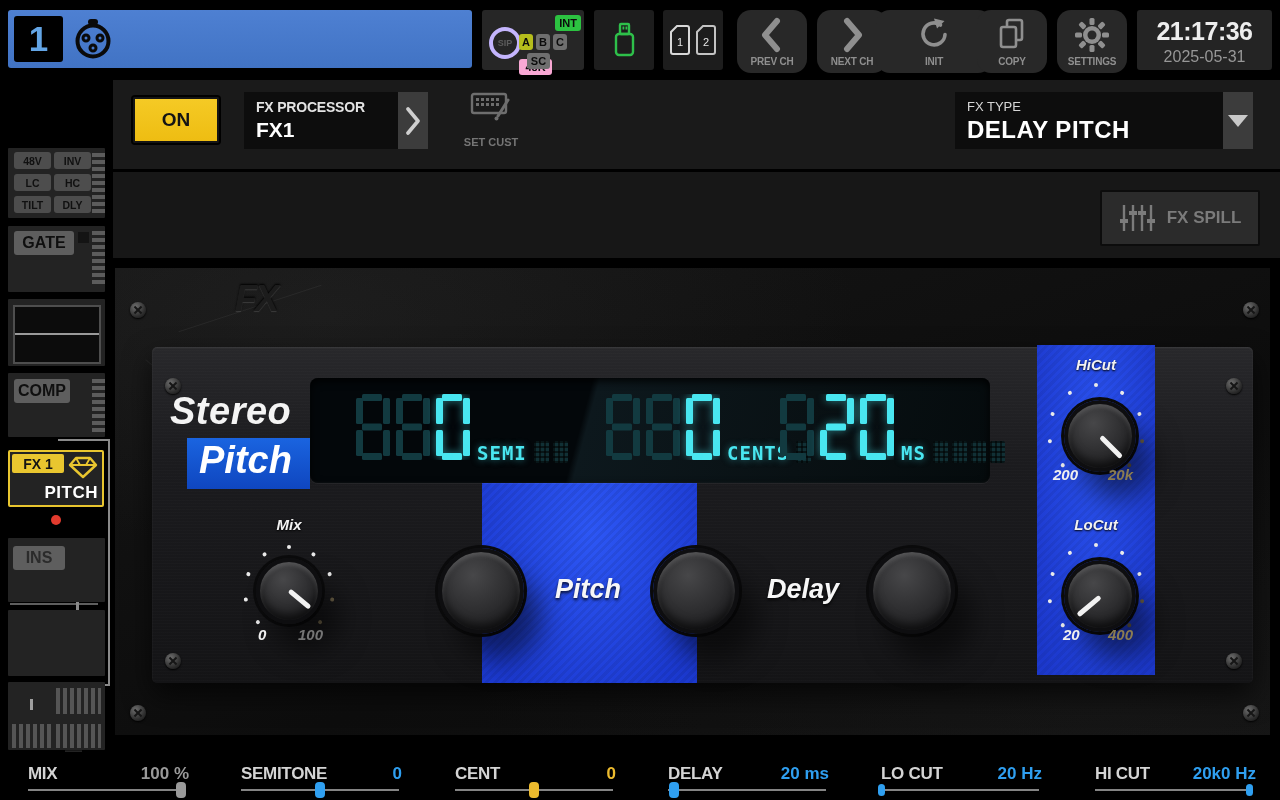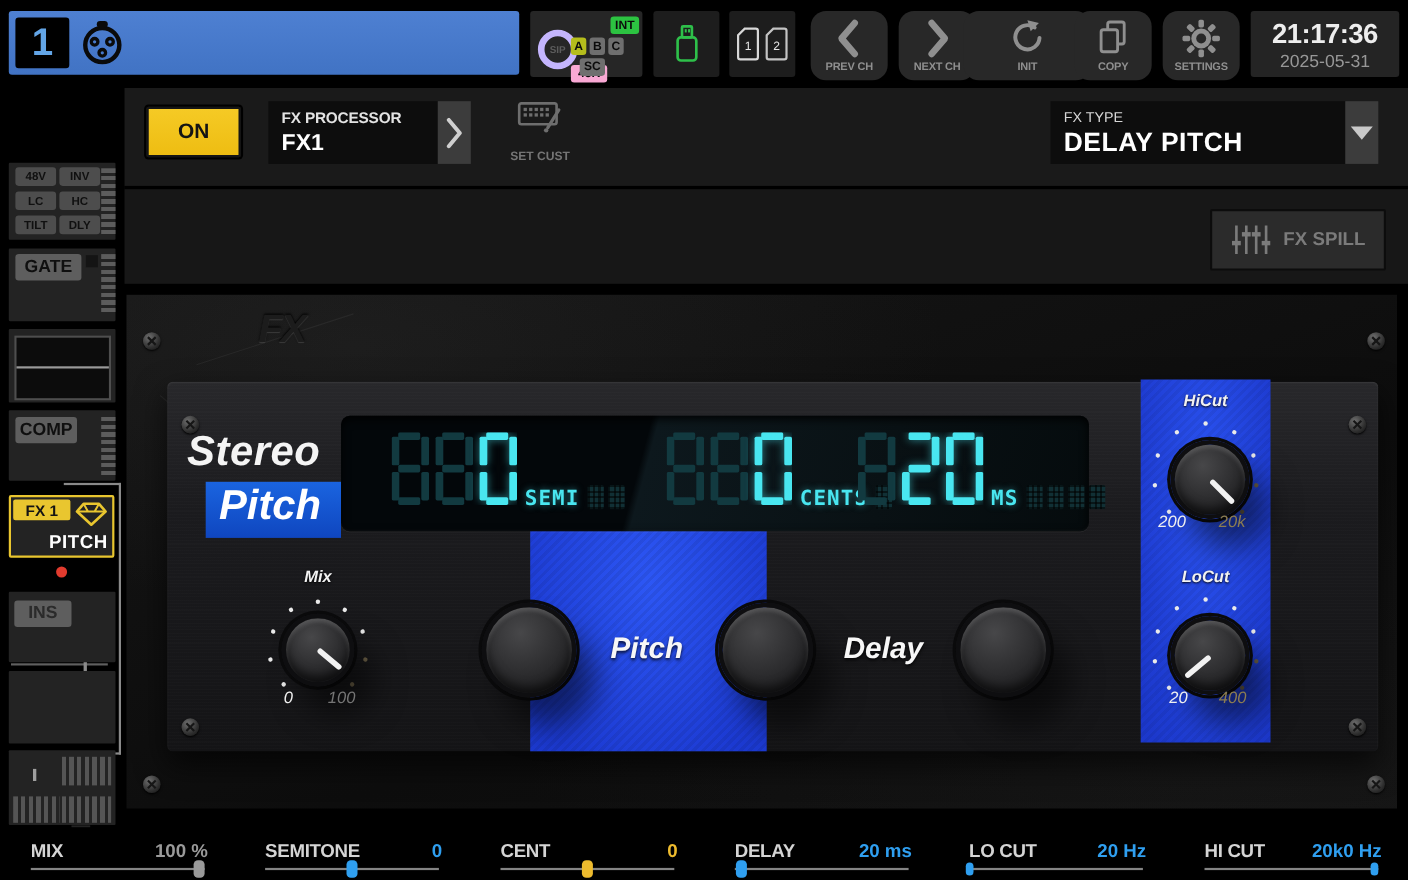--- a/index.html
+++ b/index.html
@@ -6,21 +6,21 @@
   body{font-family:"Liberation Sans",sans-serif;-webkit-font-smoothing:antialiased;}
   .screen{position:relative;width:1280px;height:800px;background:#000;overflow:hidden;}
 
   
   .topbar{position:absolute;left:0;top:0;width:1280px;height:80px;background:#000;}
   .ch-strip{position:absolute;left:8px;top:10px;width:464px;height:58px;background:linear-gradient(180deg,#4e80d2,#4173c4);border-radius:3px;}
   .ch-num-box{position:absolute;left:6px;top:6px;width:49px;height:46px;background:#000;border-radius:3px;color:#63a5e6;font-size:35px;font-weight:bold;display:flex;align-items:center;justify-content:center;}
   .xlr{position:absolute;left:62px;top:7px;}
   .tile{position:absolute;top:10px;height:60px;background:#262626;border-radius:3px;}
   .status-tile{left:482px;width:102px;}
-  .sip{position:absolute;left:7px;top:17px;width:24px;height:24px;border:6px solid #c4b5fd;border-radius:50%;color:#5c5c5c;font-size:9px;font-weight:bold;display:flex;align-items:center;justify-content:center;}
+  .sip{position:absolute;left:7px;top:17px;width:24px;height:24px;border:4px solid #c4b5fd;border-radius:50%;color:#5c5c5c;font-size:9px;font-weight:bold;display:flex;align-items:center;justify-content:center;}
   .sbadge{position:absolute;height:16px;border-radius:3px;color:#0c0c0c;font-size:11px;font-weight:bold;display:flex;align-items:center;justify-content:center;}
   .usb-tile{left:594px;width:60px;background:#1d1d1d;display:flex;align-items:center;justify-content:center;}
   .cards-tile{left:663px;width:60px;background:#1d1d1d;display:flex;align-items:center;justify-content:center;gap:4px;}
   .card{position:relative;width:22px;height:32px;}
   .card span{position:absolute;left:0;right:0;top:12px;text-align:center;font-size:11px;color:#e6e6e6;}
   .navtile{position:absolute;top:10px;width:70px;height:63px;background:#282828;border-radius:14px;cursor:pointer;}
   .navtile svg{position:absolute;left:50%;top:7px;transform:translateX(-50%);}
   .navtile .nlabel{position:absolute;left:0;right:0;bottom:6px;text-align:center;font-size:10px;font-weight:bold;color:#8f8f8f;letter-spacing:-0.2px;}
   .clock-tile{left:1137px;width:135px;background:#242424;}
   .ctime{position:absolute;left:0;right:0;top:7px;text-align:center;font-size:25px;font-weight:bold;color:#ededed;letter-spacing:-0.5px;}
@@ -95,21 +95,21 @@
   .seg-blocks{display:flex;margin-bottom:1px;}
   .seg-block{width:15px;height:22px;margin-left:4px;border-radius:2px;background-color:#113035;background-image:repeating-linear-gradient(0deg,rgba(0,0,0,.55) 0 2px,transparent 2px 5px),repeating-linear-gradient(90deg,rgba(0,0,0,.55) 0 2px,transparent 2px 5px);}
   .glow{filter:drop-shadow(0 0 4px rgba(73,230,240,.55));}
   .section-label{position:absolute;width:140px;text-align:center;font-size:27px;font-style:italic;font-weight:600;color:#f7f7f7;text-shadow:0 2px 3px rgba(0,0,0,.8);}
   .knob{position:absolute;border-radius:50%;background:radial-gradient(circle at 40% 30%,#474749,#2b2b2d 55%,#19191b 85%);border:4px solid #0e0e10;box-shadow:18px 26px 28px rgba(0,0,0,.5),0 0 0 3px #0b0b0c,inset 0 3px 4px rgba(255,255,255,.18),inset 0 -5px 9px rgba(0,0,0,.55);cursor:pointer;}
   .knob .pointer{position:absolute;left:50%;bottom:50%;width:5px;height:46%;margin-left:-2.5px;background:#f2f2f2;border-radius:3px;transform-origin:50% 100%;}
   .knob-ticks{position:absolute;width:0;height:0;}
   .tick{position:absolute;left:-2px;top:-2px;width:4px;height:4px;border-radius:50%;background:#eaeaea;}
   .tick.dim{background:#6f6349;}
   .klabel{position:absolute;text-align:center;font-style:italic;font-weight:600;color:#f2f2f2;font-size:15px;text-shadow:0 1px 2px #000;}
-  .kmin,.kmax{position:absolute;font-size:15px;font-style:italic;font-weight:400;}
+  .kmin,.kmax{position:absolute;font-size:15px;font-style:italic;font-weight:700;}
   .kmin{color:#f0f0f0;} .kmax{color:#8b7c52;}
   .kmax.gray{color:#757575;}
 
   
   .bottombar{position:absolute;left:0;top:755px;width:1280px;height:45px;background:#000;}
   .bparam{position:absolute;top:0;width:213px;height:45px;}
   .blabel2{position:absolute;left:28px;top:9px;font-size:17px;font-weight:bold;color:#d4d4d4;letter-spacing:-0.3px;}
   .bvalue{position:absolute;right:24px;top:9px;font-size:17px;font-weight:bold;}
   .btrack{position:absolute;left:28px;top:34px;width:158px;height:2px;background:#848484;cursor:pointer;}
   .bhandle{position:absolute;}

